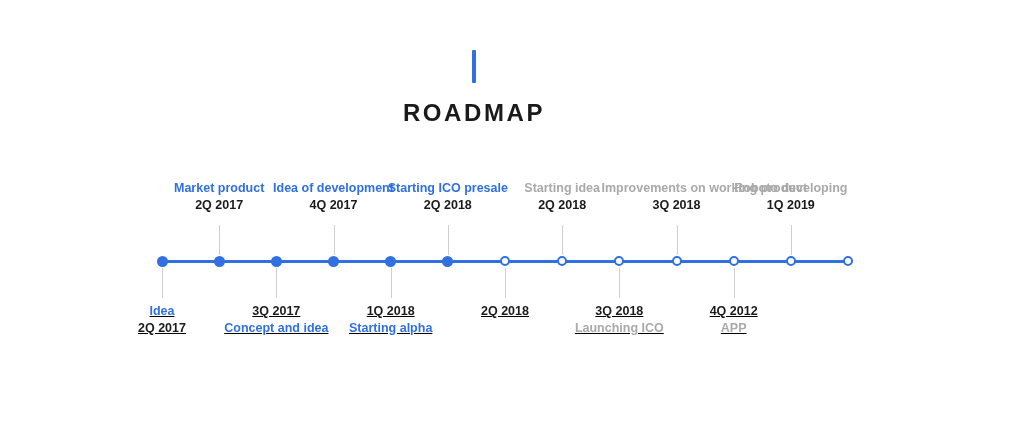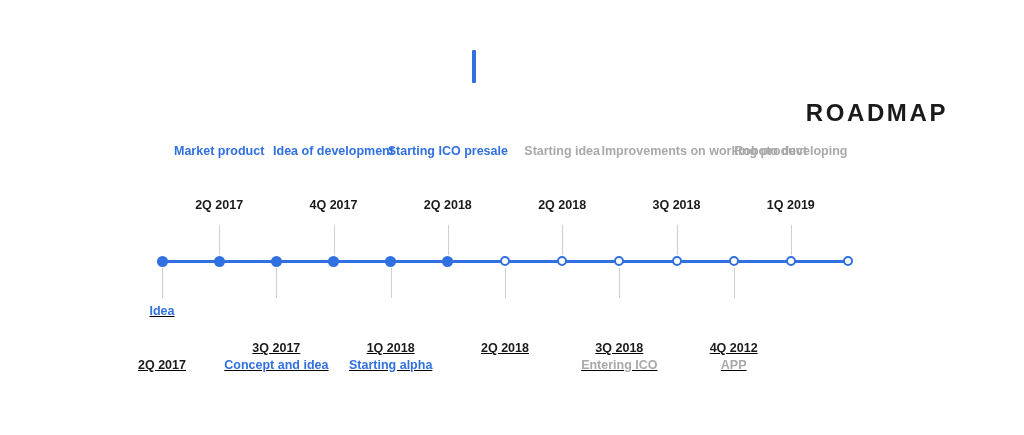--- a/index.html
+++ b/index.html
@@ -18,21 +18,21 @@
     height: 435px;
     background: #ffffff;
   }
 
   
   .heading-block {
     position: absolute;
     left: 0;
     top: 50px;
     width: 948px;
-    text-align: right;
+    text-align: center;
   }
 
   .accent-bar {
     display: block;
     width: 4px;
     height: 33px;
     margin: 0 auto;
     background: #3070e0;
     border-radius: 1px;
   }
@@ -129,21 +129,21 @@
   .label .ttl,
   .label .date {
     display: block;
     font-size: 12.5px;
     font-weight: bold;
     white-space: nowrap;
   }
 
   .label .ttl { color: #3070e0; }
   .label.muted .ttl { color: #a9a9a9; }
-  .label .date { color: #1a1a1a; margin-top: 37px; }
+  .label .date { color: #1a1a1a; }
   .label.muted .date { color: #1a1a1a; }
 </style>
 </head>
 <body>
 
 <div id="root">
 
   <div class="heading-block">
     <span class="accent-bar"></span>
     <div class="page-title">ROADMAP</div>
@@ -241,21 +241,21 @@
         </div>
         <div class="label bottom" style="left: 228.667px; top: 42px;">
           <span class="date">1Q 2018</span>
           <span class="ttl">Starting alpha</span>
         </div>
         <div class="label bottom muted" style="left: 343px; top: 42px;">
           <span class="date">2Q 2018</span>
         </div>
         <div class="label bottom muted" style="left: 457.333px; top: 42px;">
           <span class="date">3Q 2018</span>
-          <span class="ttl">Entering ICO</span>
+          <span class="ttl">Launching ICO</span>
         </div>
         <div class="label bottom muted" style="left: 571.667px; top: 42px;">
           <span class="date">4Q 2012</span>
           <span class="ttl">APP</span>
         </div>
       </div>
   </div>
 
 </div>
 

